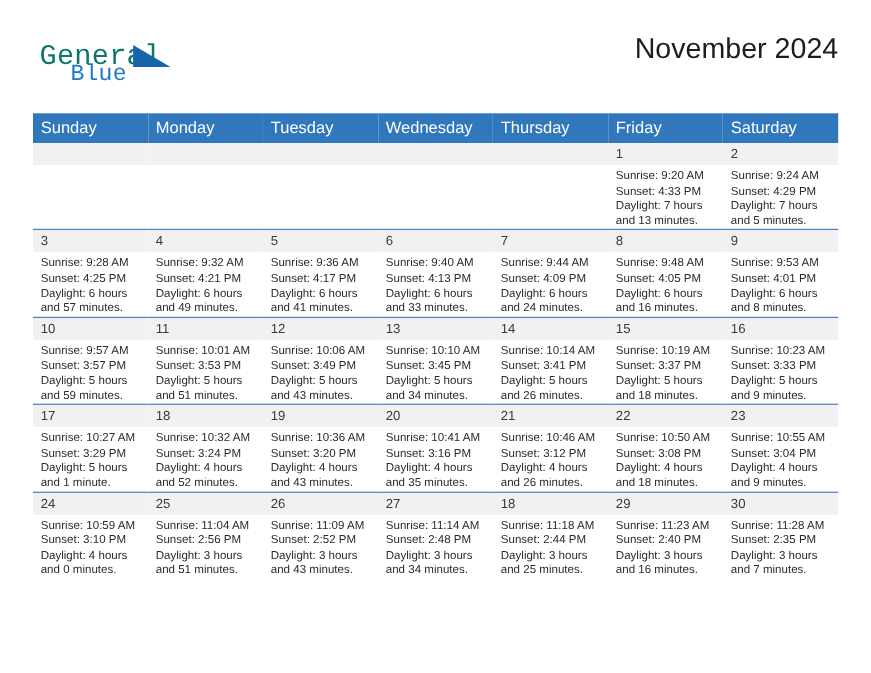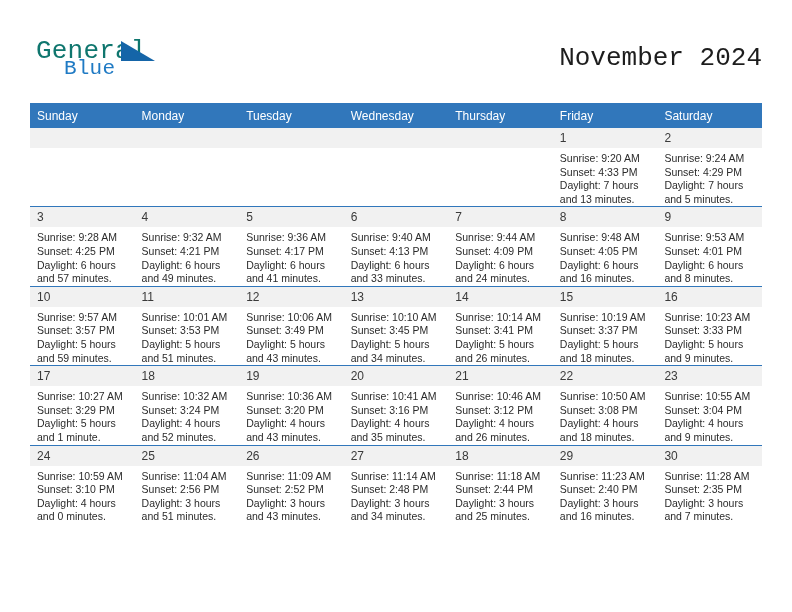--- a/index.html
+++ b/index.html
@@ -61,23 +61,22 @@
     top: 5px;
     width: 0;
     height: 0;
     border-left: 34px solid #1565a8;
     border-top: 20px solid transparent;
   }
 
   .title-block {
     position: absolute;
     right: 0;
-    top: 14px;
+    top: 0;
     text-align: left;
-    font-family: Liberation Mono, monospace;
   }
   .cal-title {
     font-size: 26px;
     color: #1d1d1d;
     font-weight: normal;
     line-height: 32px;
     white-space: nowrap;
   }
   .cal-subtitle {
     font-size: 14px;
@@ -92,21 +91,21 @@
     position: absolute;
     left: 30px;
     top: 103px;
     width: 732px;
     border-collapse: collapse;
     table-layout: fixed;
   }
   .calendar th {
     background: #3177bb;
     color: #ffffff;
-    font-size: 12px;
+    font-size: 15px;
     font-weight: normal;
     text-align: left;
     padding: 5px 0 5px 7px;
     height: 15px;
     border: none;
   }
   .calendar td {
     vertical-align: top;
     padding: 0;
     border: none;

